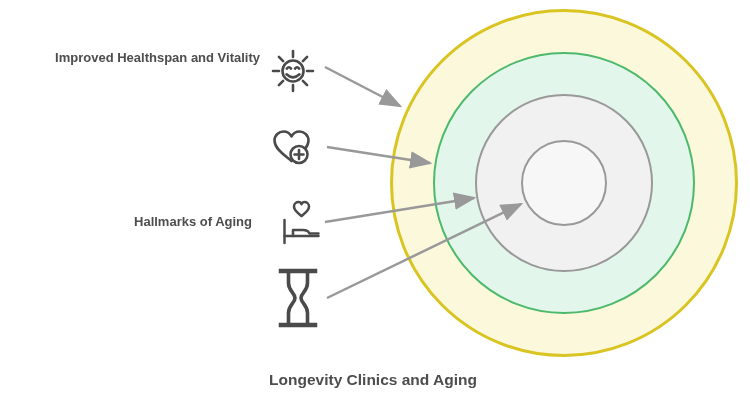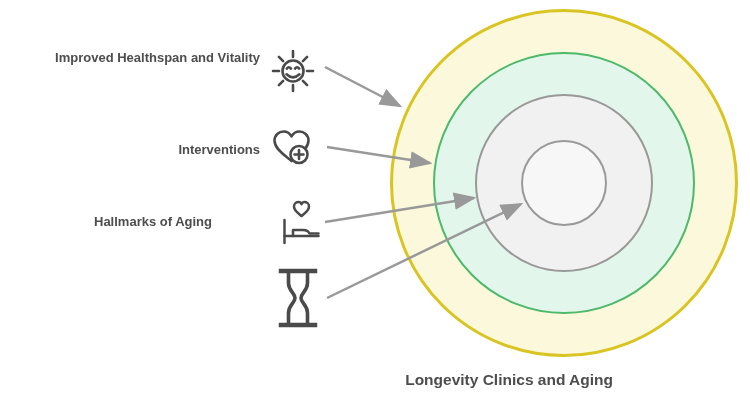--- a/index.html
+++ b/index.html
@@ -23,33 +23,33 @@
   .ring-inner  { left: 521px; top: 140px; width:  86px; height:  86px; border-width: 2px; }
   .label {
     position: absolute;
     font-size: 13px;
     font-weight: 700;
     line-height: 20px;
     text-align: right;
   }
   .label-1 { left: 40px; top: 48px;  width: 220px; }
   .label-2 { left: 40px; top: 140px; width: 220px; }
-  .label-3 { left: 44px; top: 212px; width: 218px; text-align: center; }
+  .label-3 { left: 34px; top: 212px; width: 218px; }
   .label-4 { left: 16px; top: 287px; width: 242px; }
   .icon { position: absolute; }
   .icon svg { display: block; }
   .icon-1 { left: 270px; top: 48px; }
   .icon-2 { left: 268px; top: 123px; }
   .icon-3 { left: 281px; top: 198px; }
   .icon-4 { left: 278px; top: 266px; }
   .arrows { position: absolute; left: 0; top: 0; pointer-events: none; }
   .caption {
     position: absolute;
     left: 133px; top: 371px; width: 480px;
-    text-align: right;
+    text-align: center;
     font-size: 15.5px;
     font-weight: 700;
   }
 </style>
 </head>
 <body>
 
 <div class="canvas">
 
   <div class="ring ring-outer" style="background-color: rgb(252, 248, 220); border-color: rgb(217, 196, 34);"></div>
@@ -63,21 +63,20 @@
         <path d="M0 0 L9 3.5 L0 7 Z" fill="#999999"></path>
       </marker>
     </defs>
     <line x1="325" y1="67" x2="400" y2="106" stroke="currentColor" stroke-width="2.5" marker-end="url(#ah)"></line>
     <line x1="327" y1="147" x2="430" y2="163" stroke="currentColor" stroke-width="2.5" marker-end="url(#ah)"></line>
     <line x1="325" y1="222" x2="474" y2="198" stroke="currentColor" stroke-width="2.5" marker-end="url(#ah)"></line>
     <line x1="327" y1="298" x2="521" y2="204" stroke="currentColor" stroke-width="2.5" marker-end="url(#ah)"></line>
   </svg>
 
   <div class="label label-1" style="color: rgb(77, 77, 77);">Improved Healthspan and Vitality</div>
-  <div class="label label-2" style="color: rgb(77, 77, 77);">Interventions</div>
   <div class="label label-3" style="color: rgb(77, 77, 77);">Hallmarks of Aging</div>
 
   <span class="icon icon-1" style="color: rgb(74, 74, 74);">
     <svg width="46" height="46" viewBox="0 0 46 46" fill="none" stroke="currentColor" stroke-width="2.6" stroke-linecap="round">
       <circle cx="23" cy="23" r="10.5"></circle>
       <path d="M37 23 L43 23 M32.9 32.9 L37.1 37.1 M23 37 L23 43 M13.1 32.9 L8.9 37.1 M9 23 L3 23 M13.1 13.1 L8.9 8.9 M23 9 L23 3 M32.9 13.1 L37.1 8.9"></path>
       <path d="M16.8 20.6 q2.1 -2.6 4.2 0 M25 20.6 q2.1 -2.6 4.2 0"></path>
       <path d="M16.5 26.3 q6.5 6 13 0"></path>
     </svg>
   </span>

